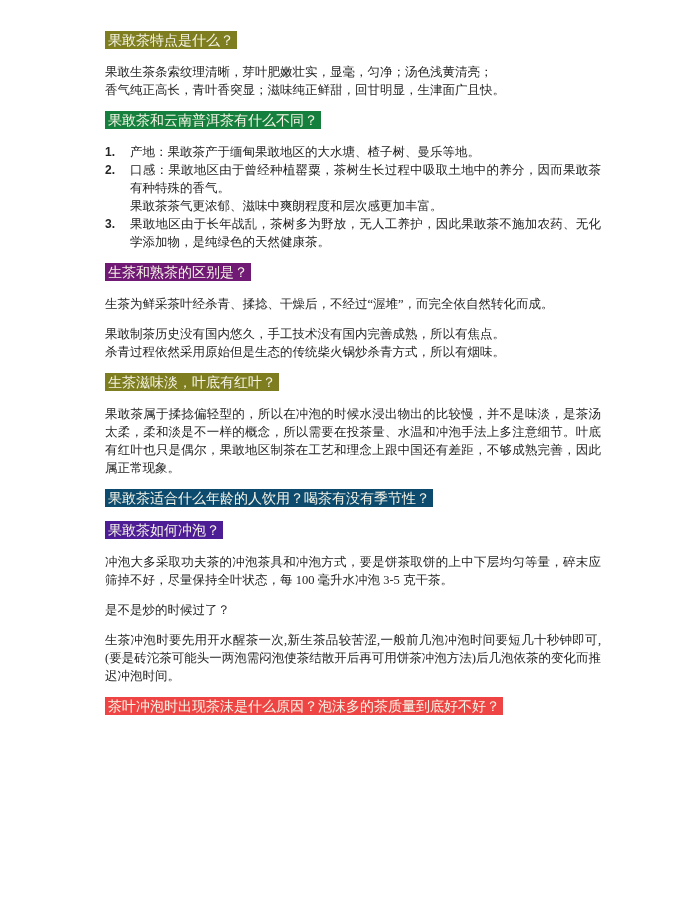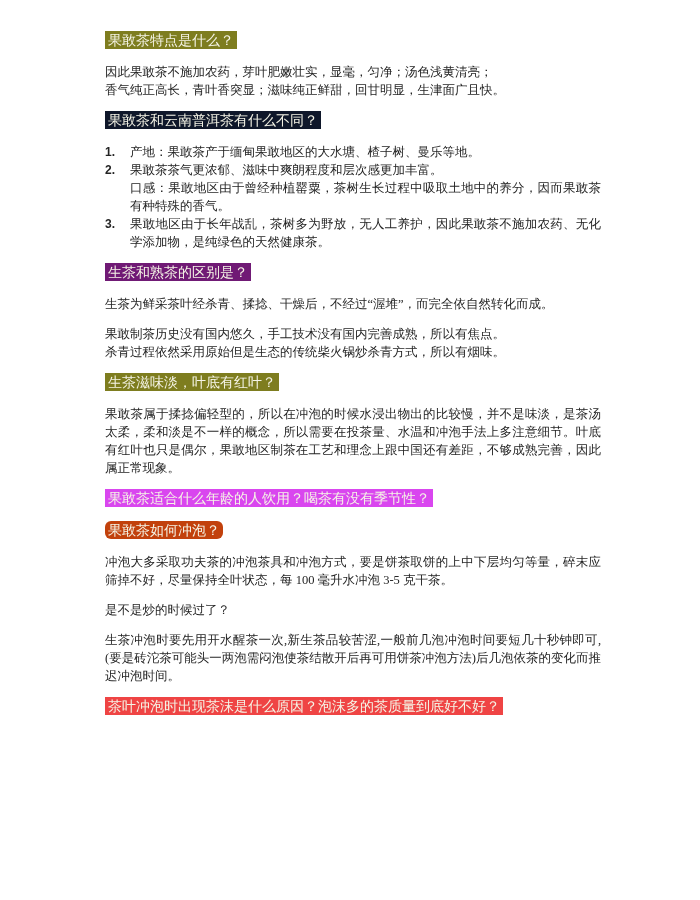--- a/index.html
+++ b/index.html
@@ -57,38 +57,38 @@
 </style>
 </head>
 <body>
 
 <div class="page" style="background: rgb(255, 255, 255); color: rgb(36, 36, 36);">
   <div class="doc">
 
     <h2 class="qh"><span class="hl" style="background: rgb(126, 125, 31); color: rgb(245, 244, 230);">果敢茶特点是什么？</span></h2>
 
     <p class="para">
-      <span class="pline">因此果敢茶不施加农药，芽叶肥嫩壮实，显毫，匀净；汤色浅黄清亮；</span>
+      <span class="pline">果敢生茶条索纹理清晰，芽叶肥嫩壮实，显毫，匀净；汤色浅黄清亮；</span>
       <span class="pline">香气纯正高长，青叶香突显；滋味纯正鲜甜，回甘明显，生津面广且快。</span>
     </p>
 
-    <h2 class="qh"><span class="hl" style="background: #0f172a; color: rgb(245, 244, 230);">果敢茶和云南普洱茶有什么不同？</span></h2>
+    <h2 class="qh"><span class="hl" style="background: #15803d; color: rgb(245, 244, 230);">果敢茶和云南普洱茶有什么不同？</span></h2>
 
     <div class="nlist">
       <div class="nitem">
         <span class="num">1.</span>
         <span class="itext">
           <span class="pline">产地：果敢茶产于缅甸果敢地区的大水塘、楂子树、曼乐等地。</span>
         </span>
       </div>
       <div class="nitem">
         <span class="num">2.</span>
         <span class="itext">
+          <span class="pline">口感：果敢地区由于曾经种植罂粟，茶树生长过程中吸取土地中的养分，因而果敢茶有种特殊的香气。</span>
           <span class="pline">果敢茶茶气更浓郁、滋味中爽朗程度和层次感更加丰富。</span>
-          <span class="pline">口感：果敢地区由于曾经种植罂粟，茶树生长过程中吸取土地中的养分，因而果敢茶有种特殊的香气。</span>
         </span>
       </div>
       <div class="nitem">
         <span class="num">3.</span>
         <span class="itext">
           <span class="pline">果敢地区由于长年战乱，茶树多为野放，无人工养护，因此果敢茶不施加农药、无化学添加物，是纯绿色的天然健康茶。</span>
         </span>
       </div>
     </div>
 
@@ -103,24 +103,24 @@
       <span class="pline">果敢制茶历史没有国内悠久，手工技术没有国内完善成熟，所以有焦点。</span>
       <span class="pline">杀青过程依然采用原始但是生态的传统柴火锅炒杀青方式，所以有烟味。</span>
     </p>
 
     <h2 class="qh"><span class="hl" style="background: rgb(126, 125, 31); color: rgb(245, 244, 230);">生茶滋味淡，叶底有红叶？</span></h2>
 
     <p class="para">
       <span class="pline">果敢茶属于揉捻偏轻型的，所以在冲泡的时候水浸出物出的比较慢，并不是味淡，是茶汤太柔，柔和淡是不一样的概念，所以需要在投茶量、水温和冲泡手法上多注意细节。叶底有红叶也只是偶尔，果敢地区制茶在工艺和理念上跟中国还有差距，不够成熟完善，因此属正常现象。</span>
     </p>
 
-    <h2 class="qh"><span class="hl" style="background: #d946ef; color: rgb(245, 244, 230);">果敢茶适合什么年龄的人饮用？喝茶有没有季节性？</span></h2>
+    <h2 class="qh"><span class="hl" style="background: #0c4a6e; color: rgb(245, 244, 230);">果敢茶适合什么年龄的人饮用？喝茶有没有季节性？</span></h2>
 
 
-    <h2 class="qh"><span class="hl" style="background: #c2410c; color: rgb(245, 244, 230); border-radius: 6px;">果敢茶如何冲泡？</span></h2>
+    <h2 class="qh"><span class="hl" style="background: #4c1d95; color: rgb(245, 244, 230);">果敢茶如何冲泡？</span></h2>
 
     <p class="para">
       <span class="pline">冲泡大多采取功夫茶的冲泡茶具和冲泡方式，要是饼茶取饼的上中下层均匀等量，碎末应筛掉不好，尽量保持全叶状态，每 100 毫升水冲泡 3-5 克干茶。</span>
     </p>
 
     <p class="para">
       <span class="pline">是不是炒的时候过了？</span>
     </p>
 
     <p class="para">

